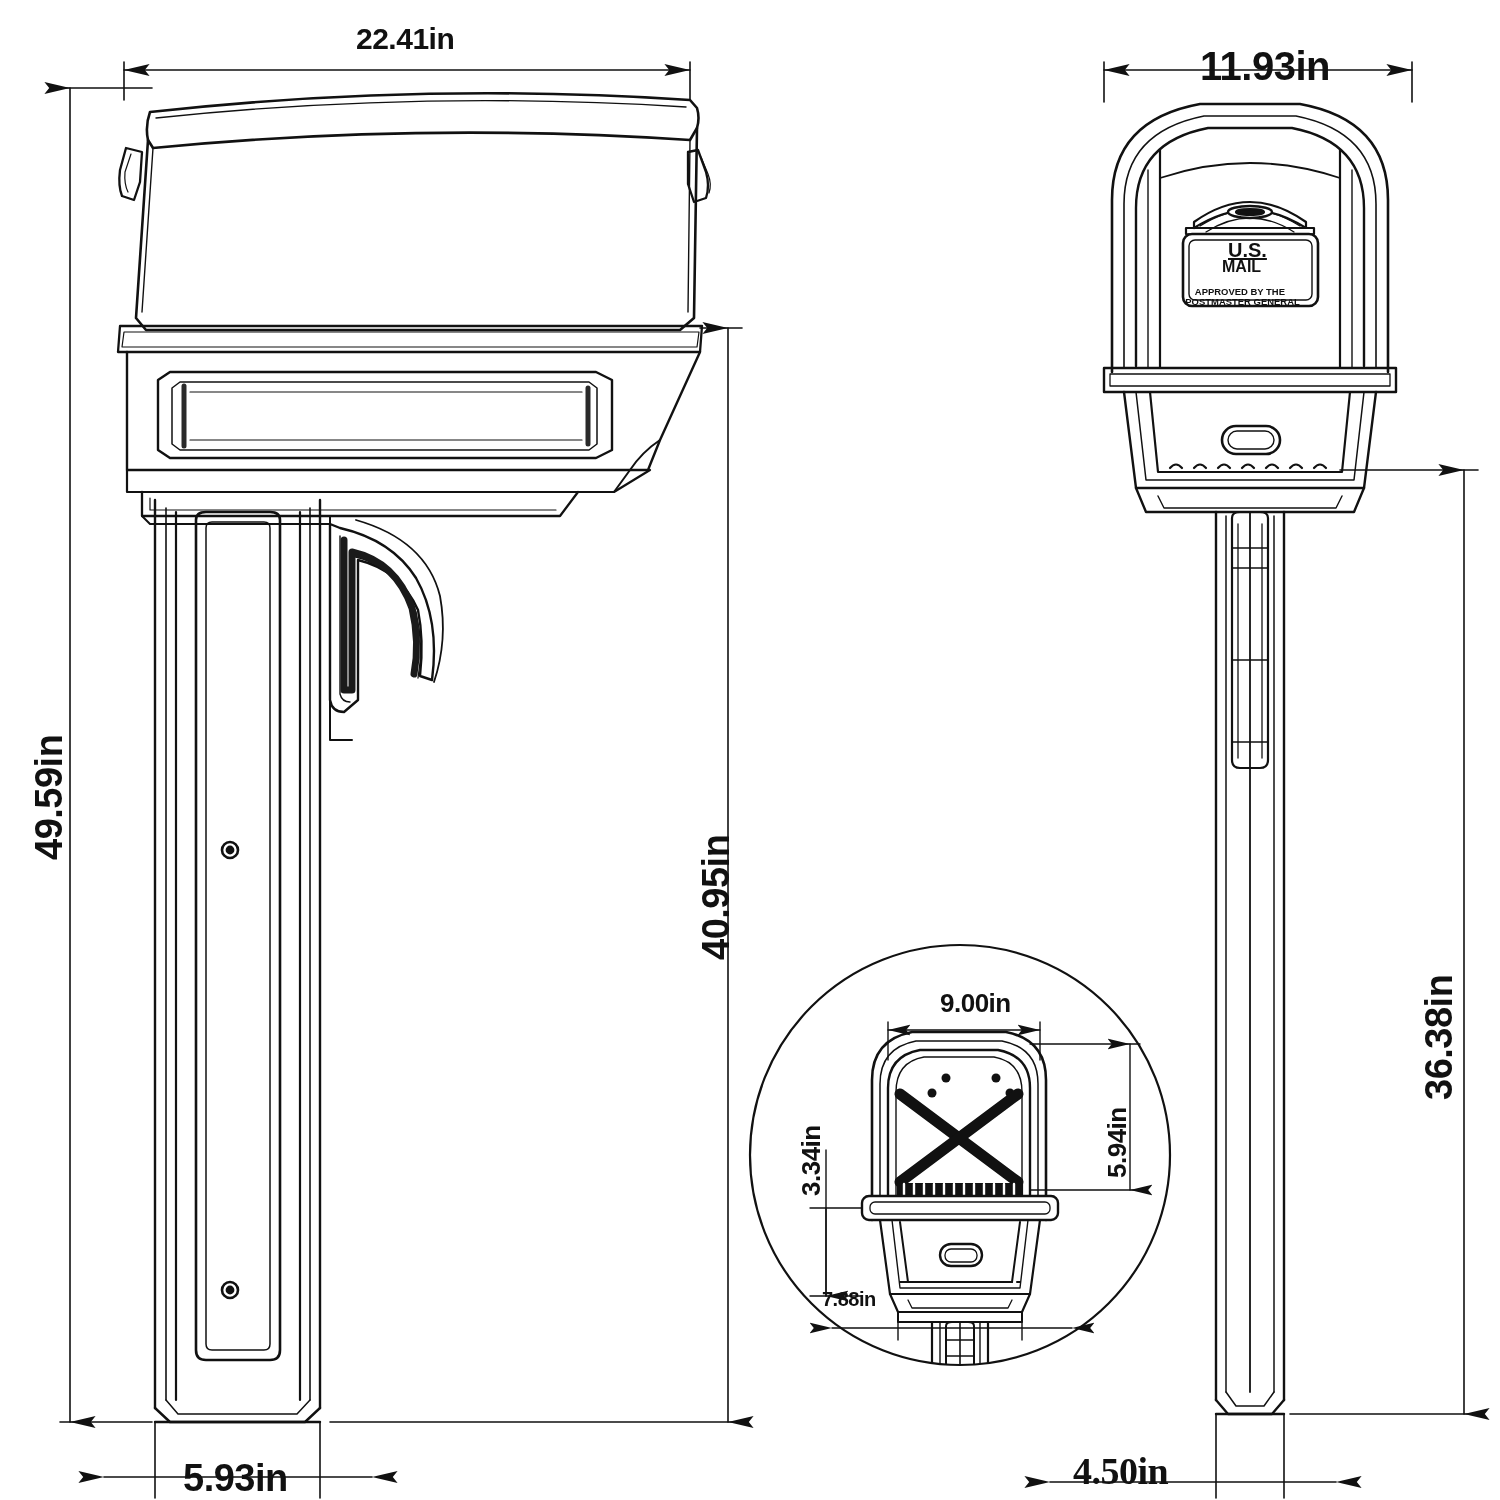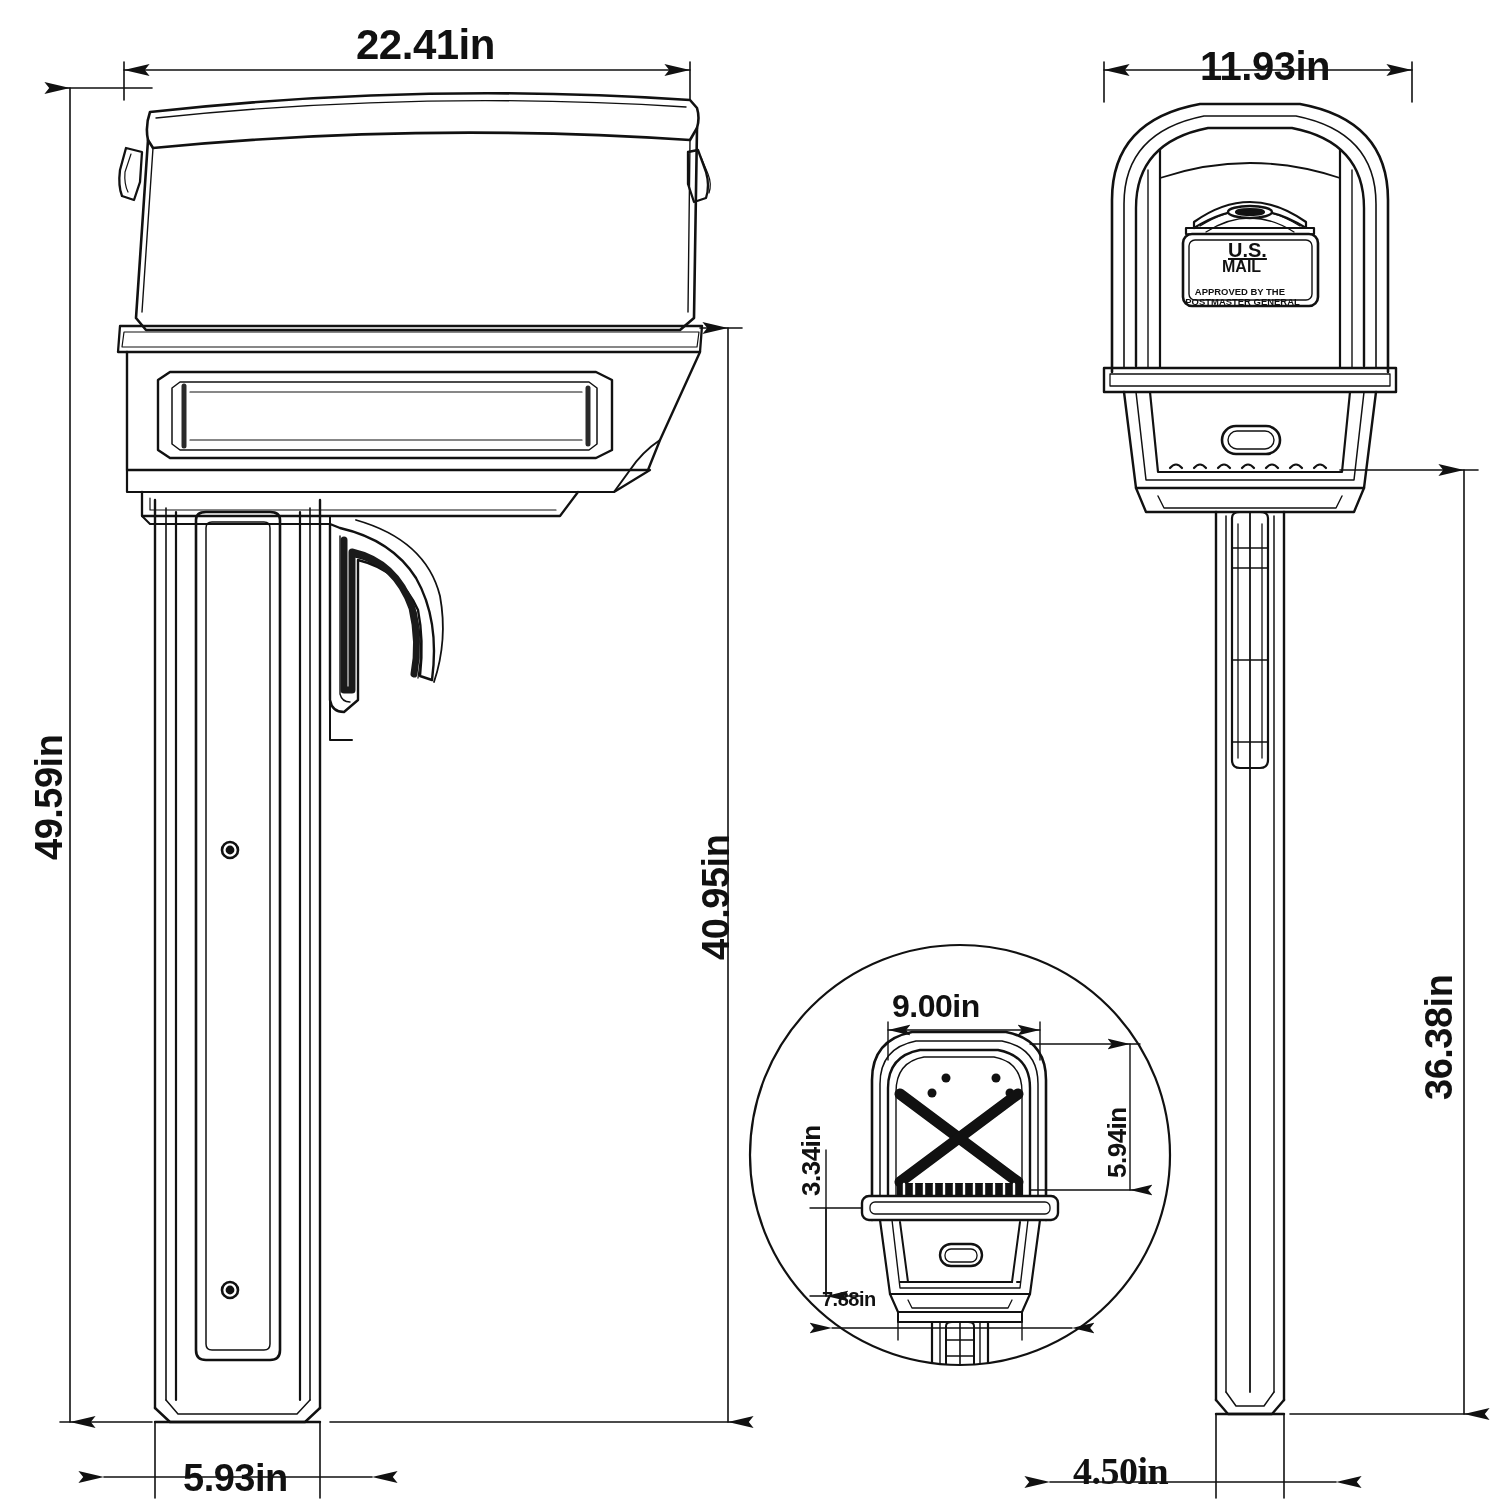--- a/index.html
+++ b/index.html
@@ -16,35 +16,35 @@
   .dim-label{
     position:absolute;
     font-family:"Liberation Sans","DejaVu Sans",sans-serif;
     font-weight:700;
     color:#111;
     white-space:nowrap;
     letter-spacing:-0.5px;
     line-height:1;
   }
   .rot90{transform:rotate(-90deg);transform-origin:left top;}
-  .d-22   {left:356px; top:24px;  font-size:42px;}
+  .d-22   {left:356px; top:24px;  font-size:30px;}
   .d-1193 {left:1200px;top:46px;  font-size:40px;}
   .d-4959 {left:30px;  top:860px; font-size:38px;}
   .d-4095 {left:697px; top:960px; font-size:38px;}
   .d-3638 {left:1420px;top:1100px;font-size:38px;}
   .d-593  {left:183px; top:1438px;font-size:38px;margin-top:21px;}
   .d-450  {left:1073px;top:1452px;font-size:38px;font-family:Liberation Serif, serif;}
 
   .detail-title{
     position:absolute;left:822px;top:914px;
     font-size:26px;font-weight:700;color:#111;
     font-family:"Liberation Sans","DejaVu Sans",sans-serif;
     letter-spacing:-0.3px;white-space:nowrap;
   }
-  .d-900  {left:892px; top:990px; font-size:32px;}
+  .d-900  {left:940px; top:990px; font-size:26px;}
   .d-334  {left:798px; top:1196px;font-size:26px;}
   .d-594  {left:1104px;top:1178px;font-size:26px;}
   .d-788  {left:822px; top:1289px;font-size:20px;}
 
   
   .plate-us   {position:absolute;left:1228px;top:239px;font-size:20px;font-weight:700;letter-spacing:0px;text-decoration:underline;}
   .plate-mail {position:absolute;left:1222px;top:258px;font-size:16px;font-weight:700;letter-spacing:0px;}
   .plate-sub1 {position:absolute;left:1197px;top:287px;font-size:9px;font-weight:700;transform:scaleX(1.05);}
   .plate-sub2 {position:absolute;left:1188px;top:297px;font-size:9px;font-weight:700;transform:scaleX(1.05);}
 </style>

